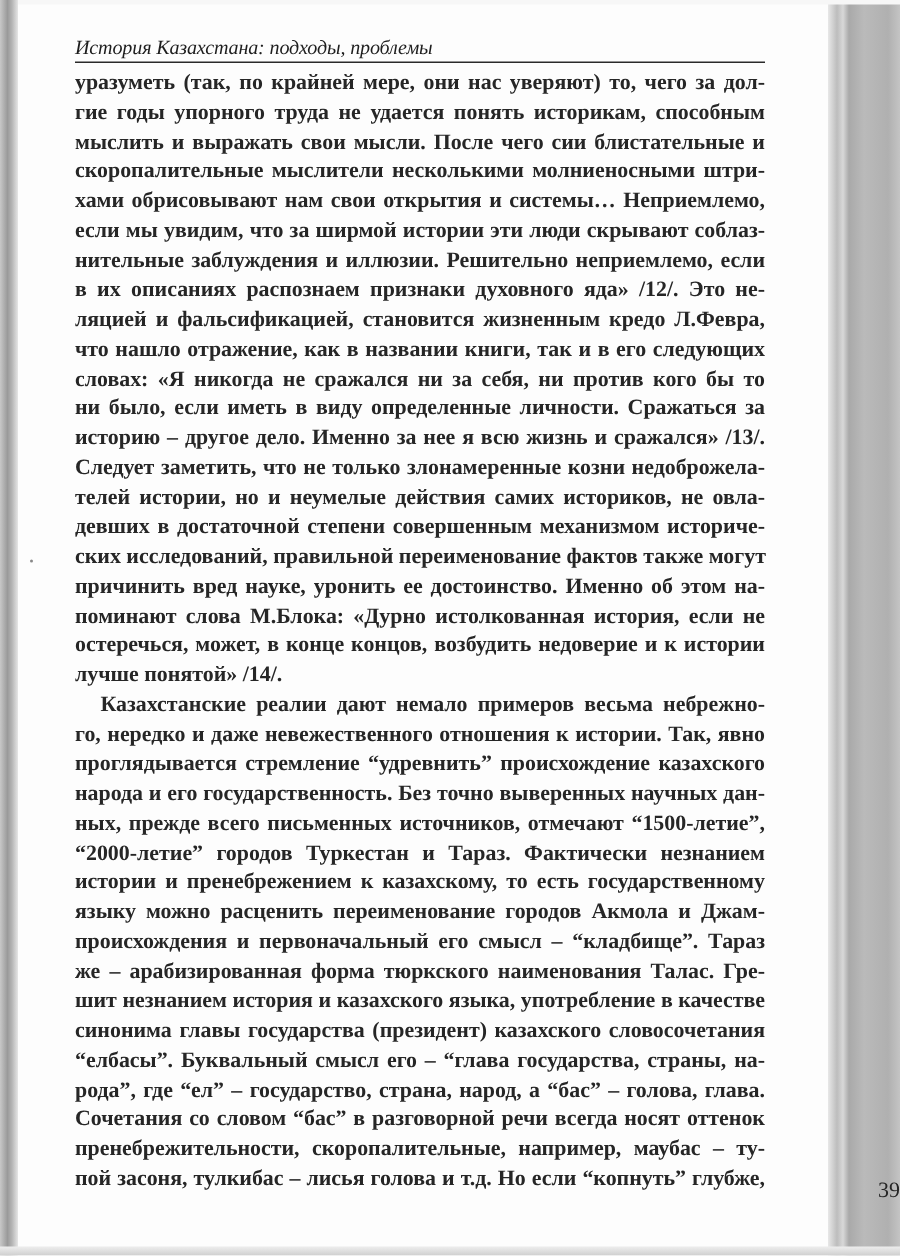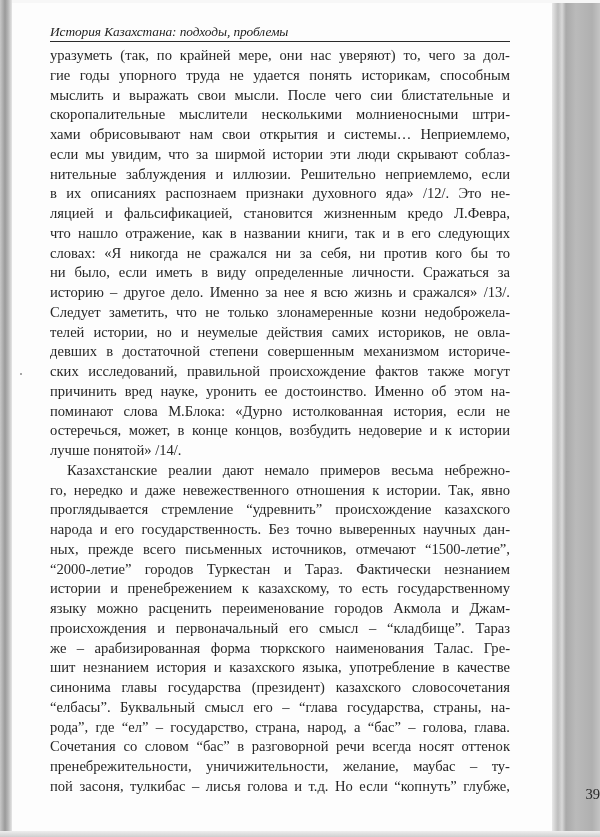--- a/index.html
+++ b/index.html
@@ -28,21 +28,21 @@
     position:absolute; left:50px; top:24px; width:460px;
     font-style:italic; font-size:13.4px; color:#1e1e1e;
     letter-spacing:-0.1px;
   }
   .head-rule {
     position:absolute; left:50px; top:41px; width:460px; height:0;
     border-top:1.3px solid #2a2a2a;
   }
   .body-text {
     position:absolute; left:50px; top:46px; width:460px;
-    font-size:14.6px; line-height:19.75px; color:#262626;
+    font-size:14.6px; line-height:19.75px; color:#262626;font-weight:bold;
   }
   .line {
     display:block; white-space:nowrap;
     text-align:justify; text-align-last:justify;
     height:19.75px;
   }
   .line.last { text-align-last:left; }
   .line.indent { text-indent:17px; }
   .page-number {
     position:absolute; left:0; width:600px; top:786px;
@@ -76,21 +76,21 @@
       <span class="line">нительные заблуждения и иллюзии. Решительно неприемлемо, если</span>
       <span class="line">в их описаниях распознаем признаки духовного яда» /12/. Это не-</span>
       <span class="line">ляцией и фальсификацией, становится жизненным кредо Л.Февра,</span>
       <span class="line">что нашло отражение, как  в названии книги, так и в его следующих</span>
       <span class="line">словах: «Я никогда не сражался ни за себя, ни против кого бы то</span>
       <span class="line">ни было, если иметь в виду определенные личности. Сражаться за</span>
       <span class="line">историю – другое дело. Именно за нее  я всю жизнь и сражался» /13/.</span>
       <span class="line">Следует заметить, что не только злонамеренные козни недоброжела-</span>
       <span class="line">телей истории, но и неумелые действия самих историков, не овла-</span>
       <span class="line">девших в достаточной степени совершенным механизмом историче-</span>
-      <span class="line">ских исследований, правильной происхождение фактов также могут</span>
+      <span class="line">ских исследований, правильной переименование фактов также могут</span>
       <span class="line">причинить вред науке, уронить ее достоинство. Именно об этом на-</span>
       <span class="line">поминают слова М.Блока: «Дурно истолкованная история, если не</span>
       <span class="line">остеречься, может, в конце концов, возбудить недоверие и к истории</span>
       <span class="line last">лучше понятой» /14/.</span>
     </div>
     <div>
       <span class="line indent">Казахстанские реалии дают немало примеров весьма небрежно-</span>
       <span class="line">го, нередко  и даже невежественного отношения к истории. Так, явно</span>
       <span class="line">проглядывается стремление  “удревнить” происхождение казахского</span>
       <span class="line">народа и его государственность. Без точно выверенных научных дан-</span>
@@ -98,18 +98,18 @@
       <span class="line">“2000-летие” городов Туркестан и Тараз. Фактически незнанием</span>
       <span class="line">истории и пренебрежением к казахскому, то есть государственному</span>
       <span class="line">языку можно расценить переименование городов Акмола и Джам-</span>
       <span class="line">происхождения и первоначальный его смысл – “кладбище”.  Тараз</span>
       <span class="line">же – арабизированная форма тюркского наименования Талас. Гре-</span>
       <span class="line">шит незнанием история и казахского языка, употребление в качестве</span>
       <span class="line">синонима главы государства (президент) казахского словосочетания</span>
       <span class="line">“елбасы”. Буквальный смысл его –  “глава государства, страны, на-</span>
       <span class="line">рода”, где “ел” – государство, страна, народ, а “бас” – голова, глава.</span>
       <span class="line">Сочетания со словом “бас” в разговорной речи всегда носят оттенок</span>
-      <span class="line">пренебрежительности, уничижительности, желание, маубас – ту-</span>
+      <span class="line">пренебрежительности, скоропалительные, например, маубас – ту-</span>
       <span class="line">пой засоня, тулкибас – лисья голова и т.д. Но если “копнуть” глубже,</span>
     </div>
   </div>
 
 <div class="page-number">39</div>
 
 </body></html>

